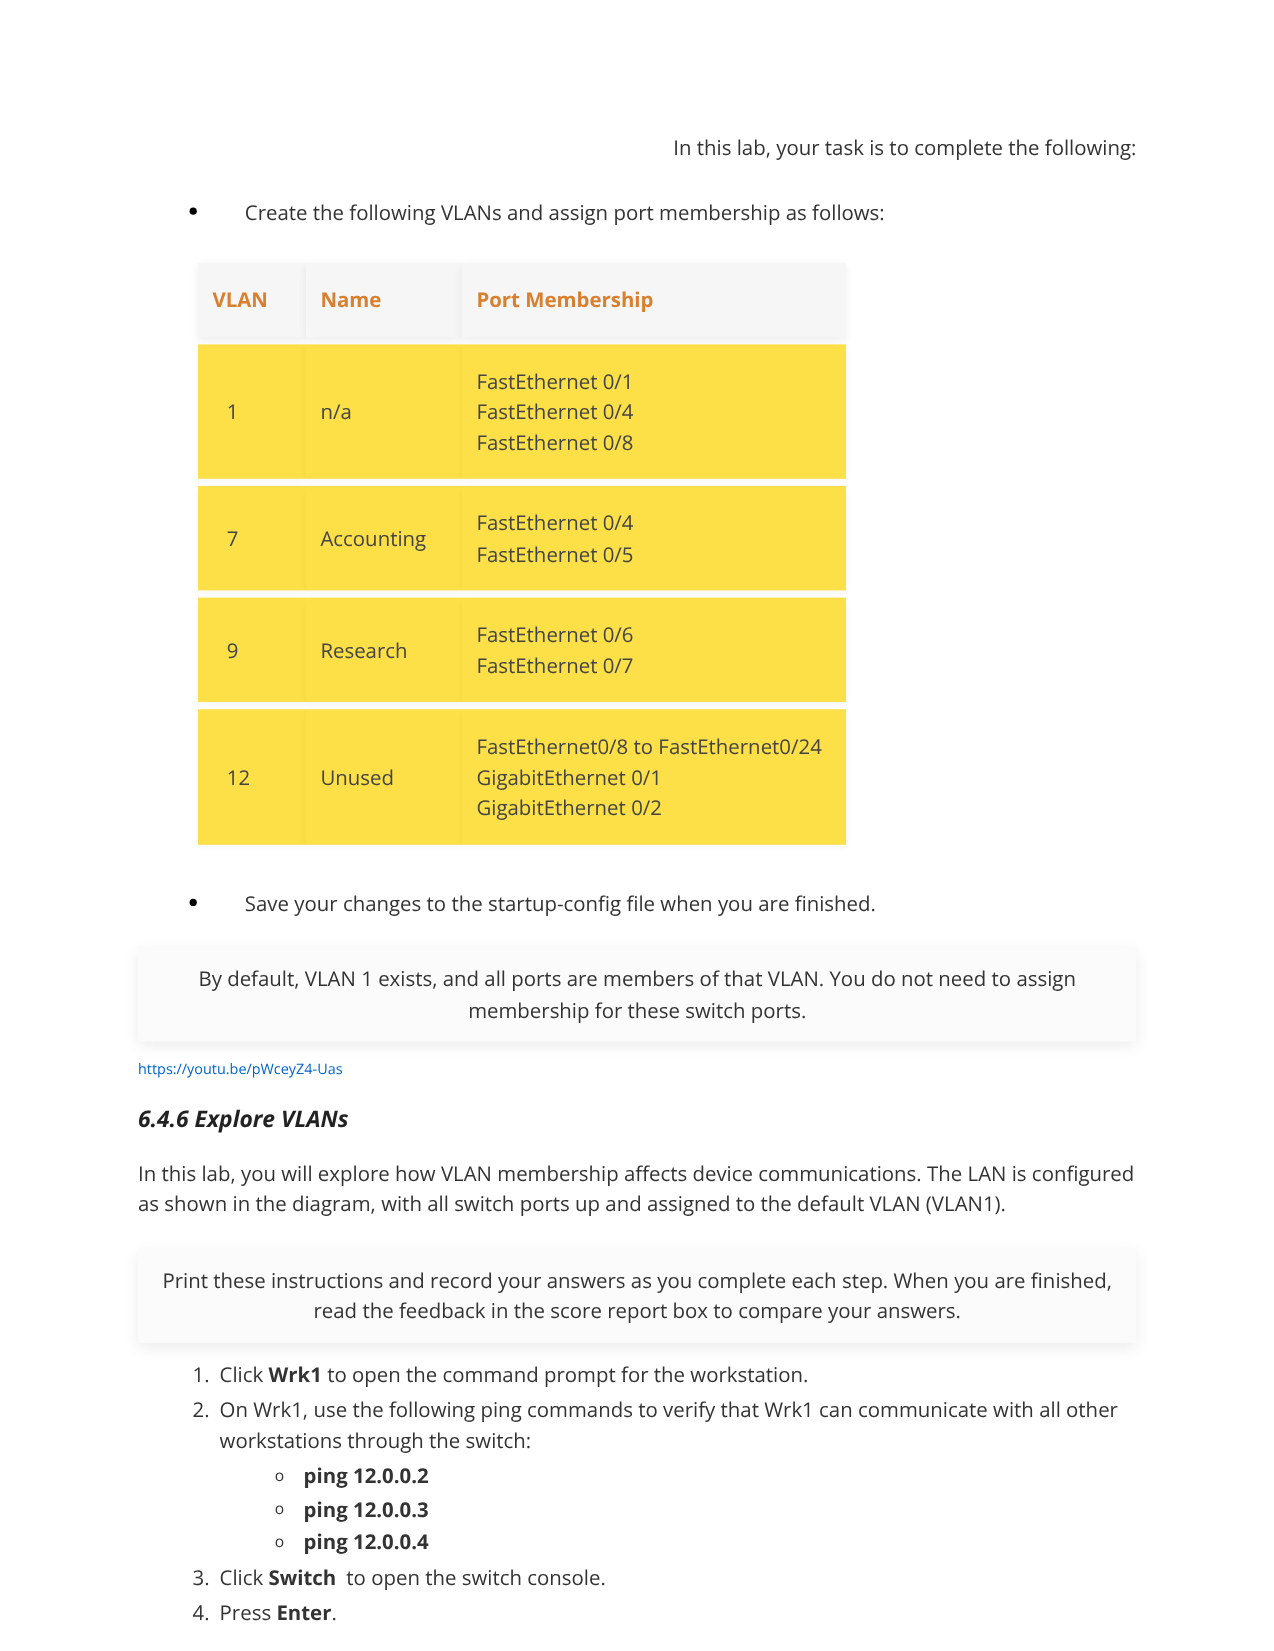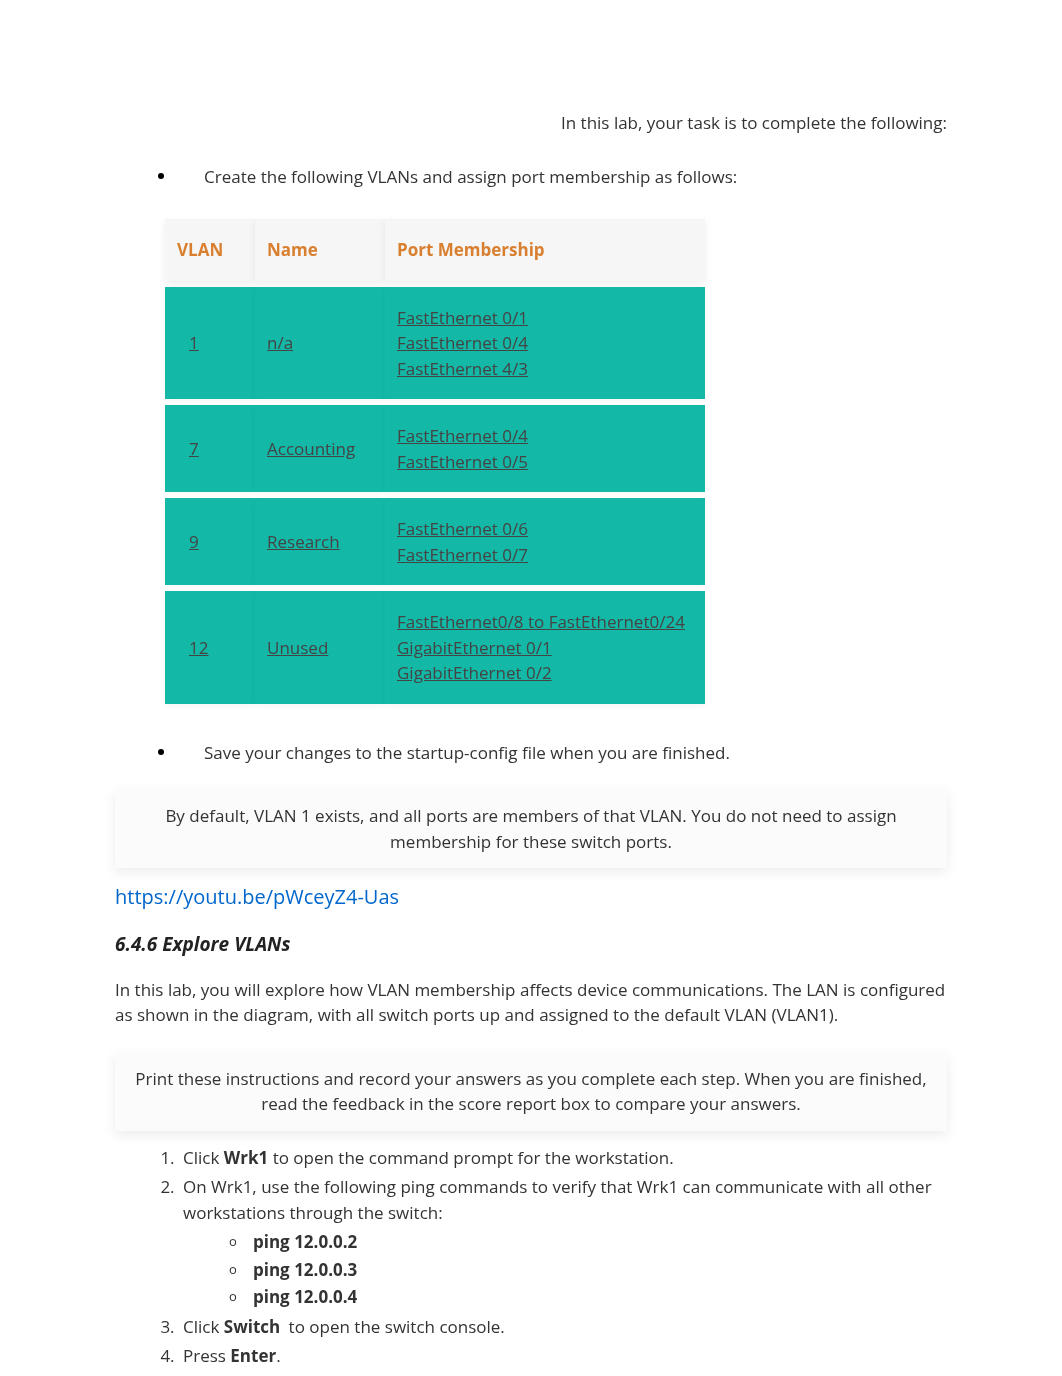--- a/index.html
+++ b/index.html
@@ -48,42 +48,41 @@
       font-weight: 700;
       text-align: left;
       padding: 18px 12px;
       background: #f6f6f6;
       box-shadow: 0 3px 8px rgba(0,0,0,0.07);
       vertical-align: middle;
     }
     .vlan-table td {
       padding: 18px 12px;
       color: #444;
-      background: #14b8a6;
+      background: #fde047;
       box-shadow: 0 2px 6px rgba(0,0,0,0.04);
       vertical-align: middle;
-      text-decoration: underline;
     }
     .vlan-table th:first-child { text-align: left; width: 90px; }
     .vlan-table td:first-child { text-align: left; padding-left: 24px; }
     .vlan-table th:nth-child(2), .vlan-table td:nth-child(2) { width: 130px; }
     .port-line { display: block; }
     .info-block {
       background: #fbfbfb;
       box-shadow: 0 4px 12px rgba(0,0,0,0.08);
       padding: 14px 12px;
       margin-bottom: 14px;
       color: #333;
       text-align: center;
     }
     .link {
       color: #0066cc;
       margin-bottom: 18px;
       display: block;
-      font-size: 20px;
+      font-size: 12px;
     }
     .section-heading {
       font-weight: 700;
       font-style: italic;
       margin-bottom: 18px;
       color: #222;
       font-size: 19px;
     }
     .para {
       margin-bottom: 24px;
@@ -138,21 +137,21 @@
       <th>Port Membership</th>
     </tr>
   </thead>
   <tbody>
     <tr>
       <td>1</td>
       <td>n/a</td>
       <td>
         <span class="port-line">FastEthernet 0/1</span>
         <span class="port-line">FastEthernet 0/4</span>
-        <span class="port-line">FastEthernet 4/3</span>
+        <span class="port-line">FastEthernet 0/8</span>
       </td>
     </tr>
     <tr>
       <td>7</td>
       <td style="word-break: break-all;">Accounting</td>
       <td>
         <span class="port-line">FastEthernet 0/4</span>
         <span class="port-line">FastEthernet 0/5</span>
       </td>
     </tr>

